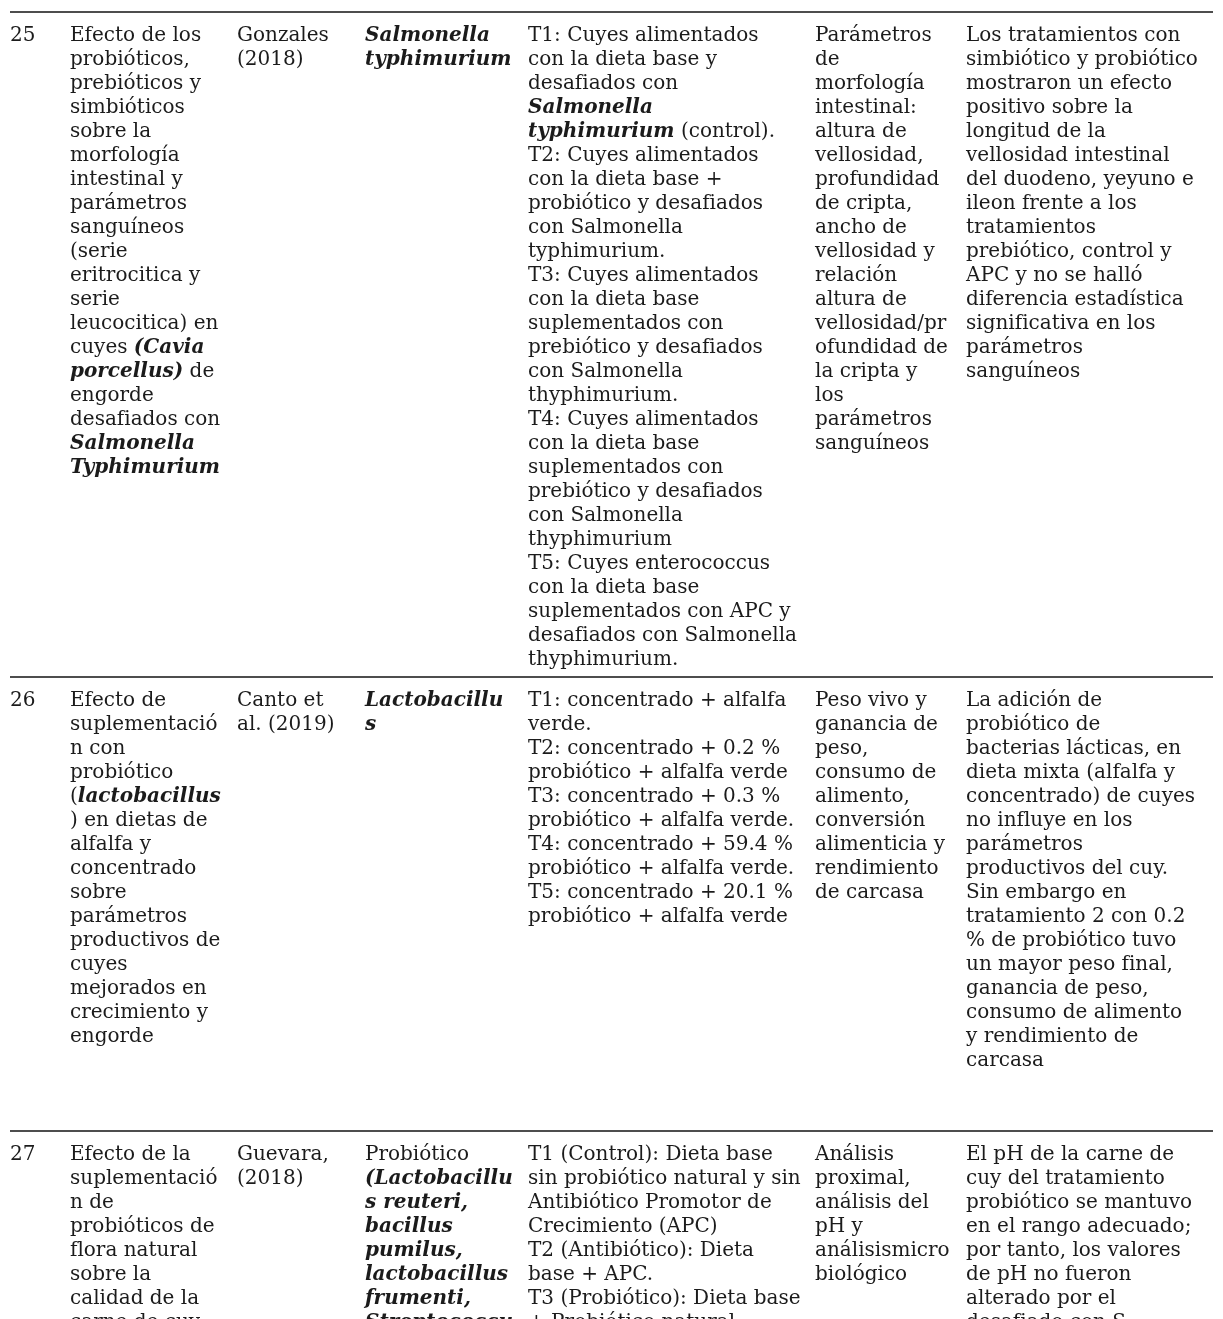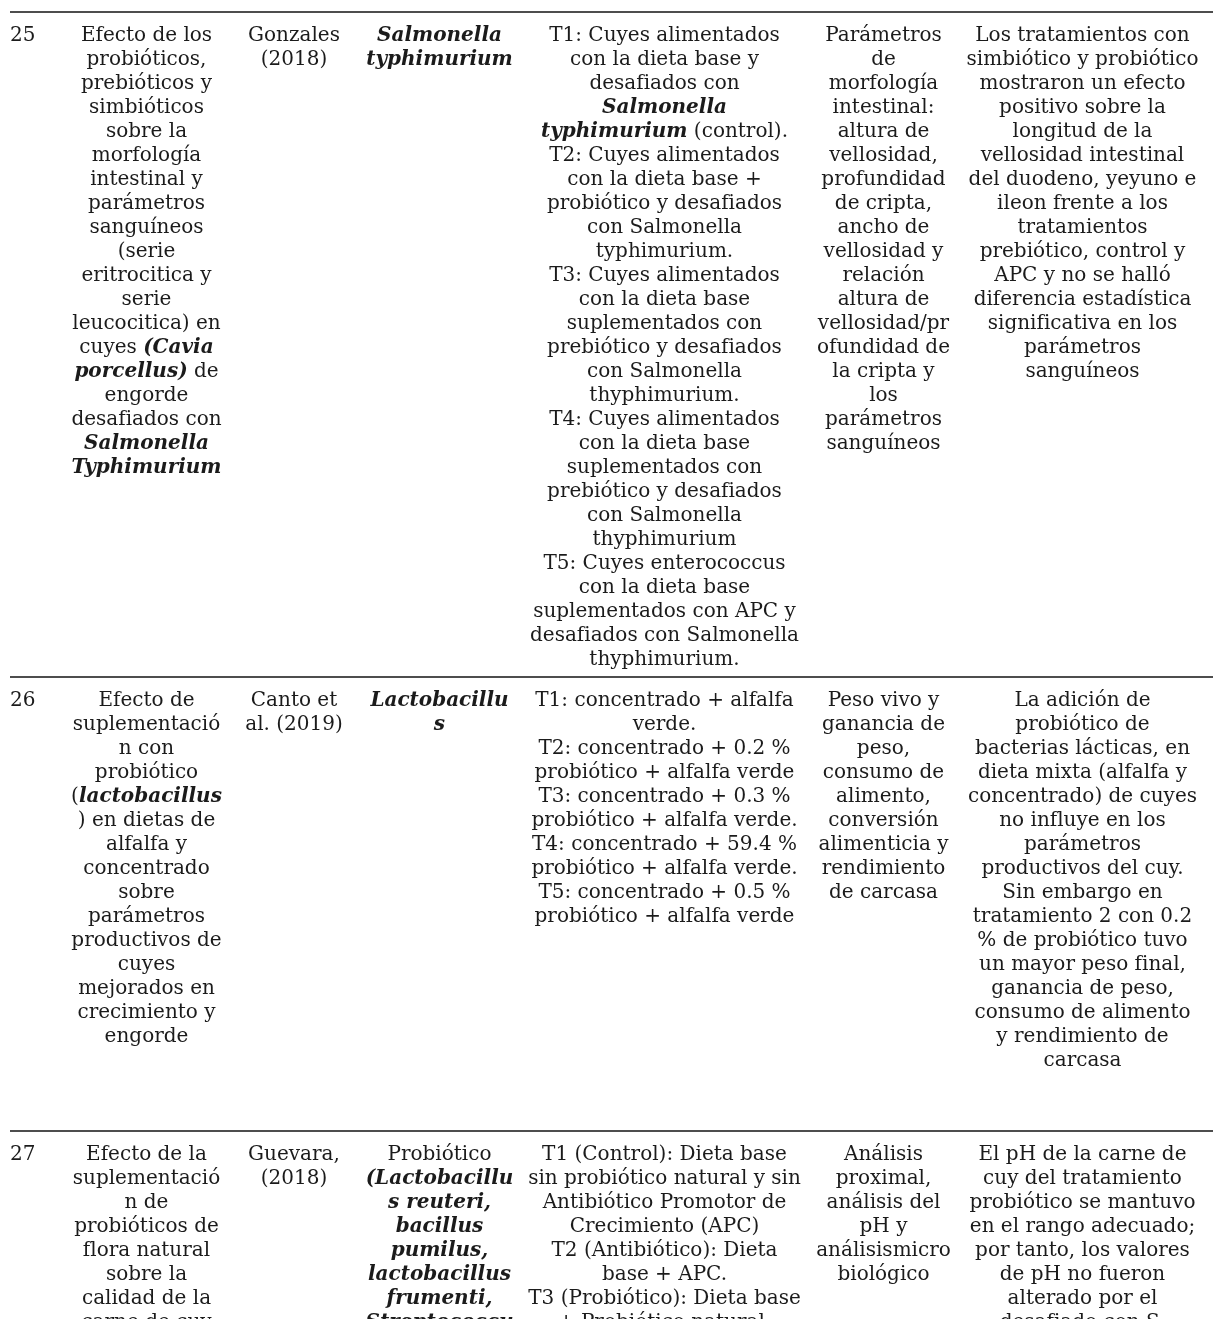--- a/index.html
+++ b/index.html
@@ -37,21 +37,21 @@
     line-height: 24px;
     overflow-wrap: break-word;
     word-wrap: break-word;
   }
   td.col-number {
     padding-left: 14px;
   }
   tr.row-0 { height: 547px; }
   tr.row-1 { height: 454px; }
   tr.row-2 { height: 372px; }
-  .para { margin: 0; text-align: center; }
+  .para { margin: 0; }
   .it { font-style: italic; font-weight: bold; }
 </style>
 </head>
 <body>
 
 <div class="page">
   <table class="studies">
     <colgroup>
       <col style="width:60px">
       <col style="width:167px">
@@ -98,21 +98,21 @@
             <div class="para"><span>al. (2019)</span></div>
           </td>
     <td class="col-organism">
             <div class="para"><span class="it">Lactobacillus</span></div>
           </td>
     <td class="col-treatments">
             <div class="para"><span>T1: concentrado + alfalfa verde.</span></div>
             <div class="para"><span>T2: concentrado + 0.2 % probiótico + alfalfa verde</span></div>
             <div class="para"><span>T3: concentrado + 0.3 % probiótico + alfalfa verde.</span></div>
             <div class="para"><span>T4: concentrado + 59.4 % probiótico + alfalfa verde.</span></div>
-            <div class="para"><span>T5: concentrado + 0.5 % probiótico + alfalfa verde</span></div>
+            <div class="para"><span>T5: concentrado + 20.1 % probiótico + alfalfa verde</span></div>
           </td>
     <td class="col-parameters">
             <div class="para"><span>Peso vivo y ganancia de peso, consumo de alimento, conversión alimenticia y rendimiento de carcasa</span></div>
           </td>
     <td class="col-results">
             <div class="para"><span>La adición de probiótico de bacterias lácticas, en dieta mixta (alfalfa y concentrado) de cuyes no influye en los parámetros productivos del cuy. Sin embargo en tratamiento 2 con 0.2 % de probiótico tuvo un mayor peso final, ganancia de peso, consumo de alimento y rendimiento de carcasa</span></div>
           </td>
   </tr>
         <tr class="row-2">
     <td class="col-number">27</td>

